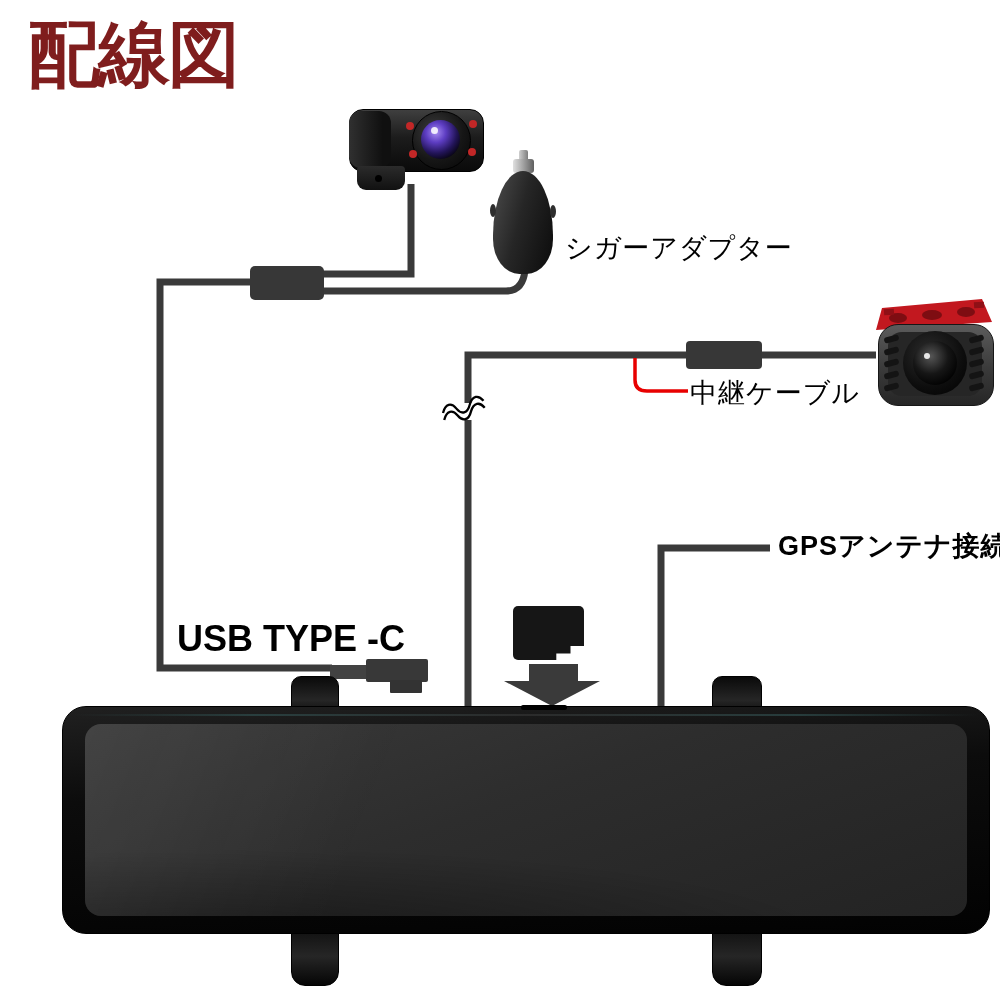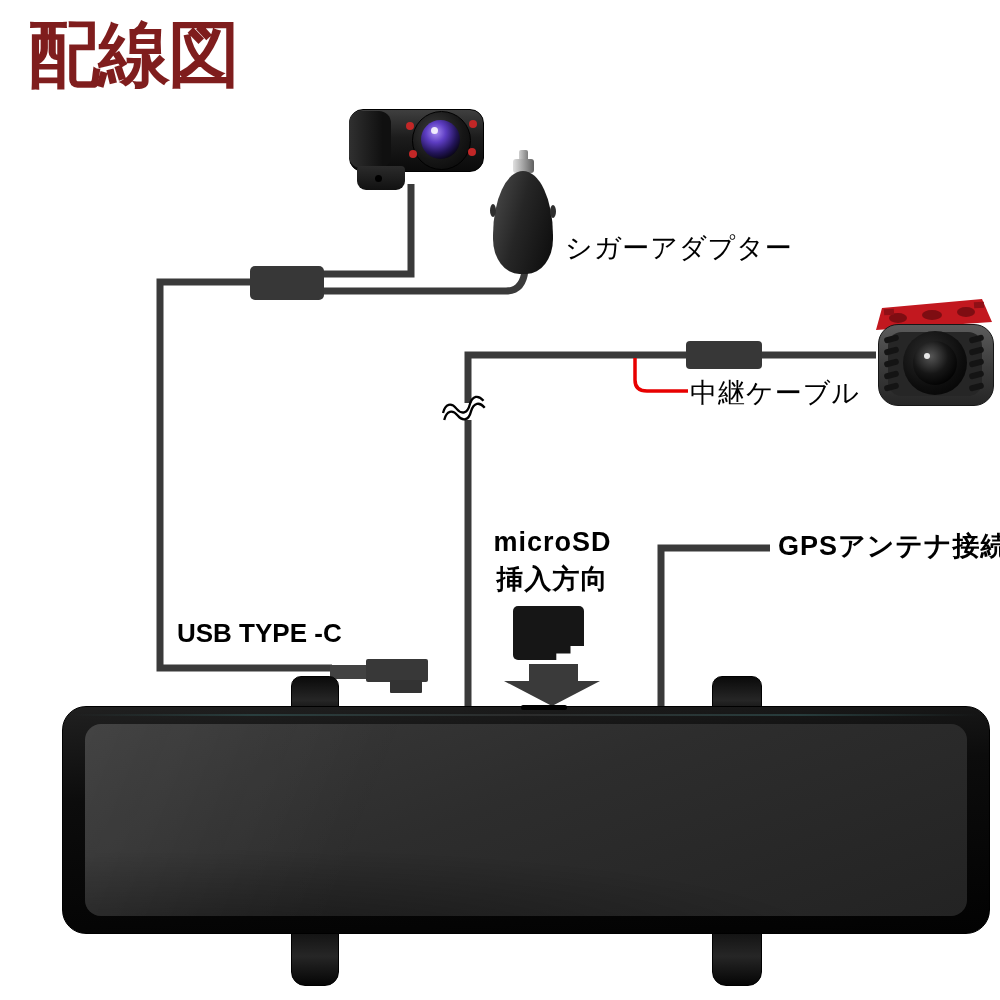--- a/index.html
+++ b/index.html
@@ -8,21 +8,21 @@
   .abs{position:absolute;}
 
   
   .title{left:28px;top:18px;font-size:72px;line-height:1.0;font-weight:900;letter-spacing:-2px;color:#7f1d1d;z-index:5;}
   .lbl{font-size:27px;font-weight:500;color:#000;letter-spacing:1px;white-space:nowrap;z-index:5;}
   .lbl-front-cable{left:96px;top:202px;}
   .lbl-cigar{left:565px;top:203px;margin-top:27px;}
   .lbl-reverse{left:690px;top:375px;}
   .lbl-relay{left:497px;top:405px;}
   .lbl-gps{left:778px;top:528px;font-weight:600;}
-  .lbl-usb{left:177px;top:618px;font-size:26px;font-weight:600;letter-spacing:0;}
+  .lbl-usb{left:177px;top:618px;font-size:36px;font-weight:600;letter-spacing:0;}
   .lbl-sd{left:470px;top:524px;width:165px;text-align:center;font-size:27px;font-weight:600;line-height:37px;}
 
   
   .wires{left:0;top:0;z-index:1;}
 
   
   .fcam{left:345px;top:105px;width:140px;height:90px;z-index:2;}
   .fcam .body{position:absolute;left:4px;top:4px;width:133px;height:61px;border-radius:14px;
       background:linear-gradient(180deg,#3f3f3f 0%,#1c1c1c 45%,#0a0a0a 100%);border:1px solid #000;}
   .fcam .cap{position:absolute;left:4px;top:6px;width:42px;height:57px;border-radius:12px;
@@ -179,20 +179,16 @@
   <div class="abs clip clip-br"></div>
   <div class="abs mirror">
     <div class="sdslot"></div>
     <div class="edge"></div>
     <div class="screen"></div>
     <div class="sheen"></div>
   </div>
 
   <div class="abs lbl lbl-cigar">シガーアダプター</div>
   <div class="abs lbl lbl-reverse">中継ケーブル</div>
-  <div class="abs lbl lbl-sd">
-    <div>microSD</div>
-    <div>挿入方向</div>
-  </div>
   <div class="abs lbl lbl-gps">GPSアンテナ接続</div>
   <div class="abs lbl lbl-usb">USB TYPE -C</div>
 
 </div>
 
 </body></html>

